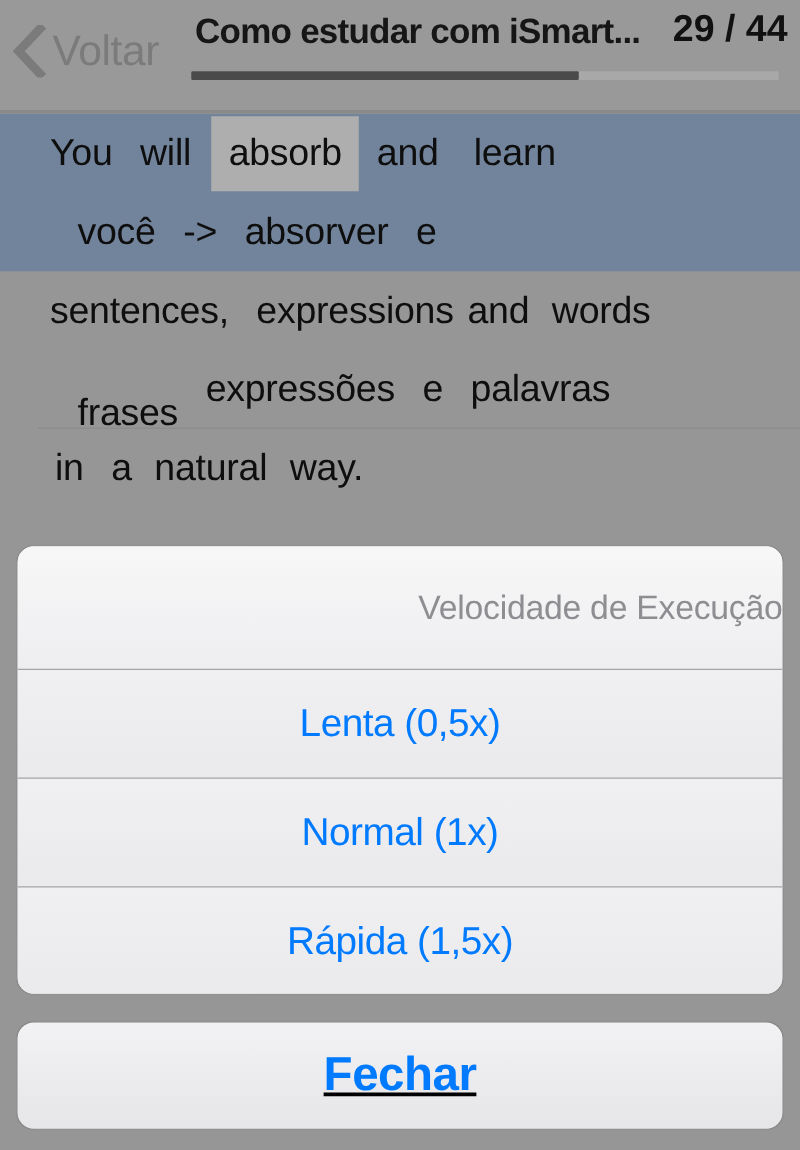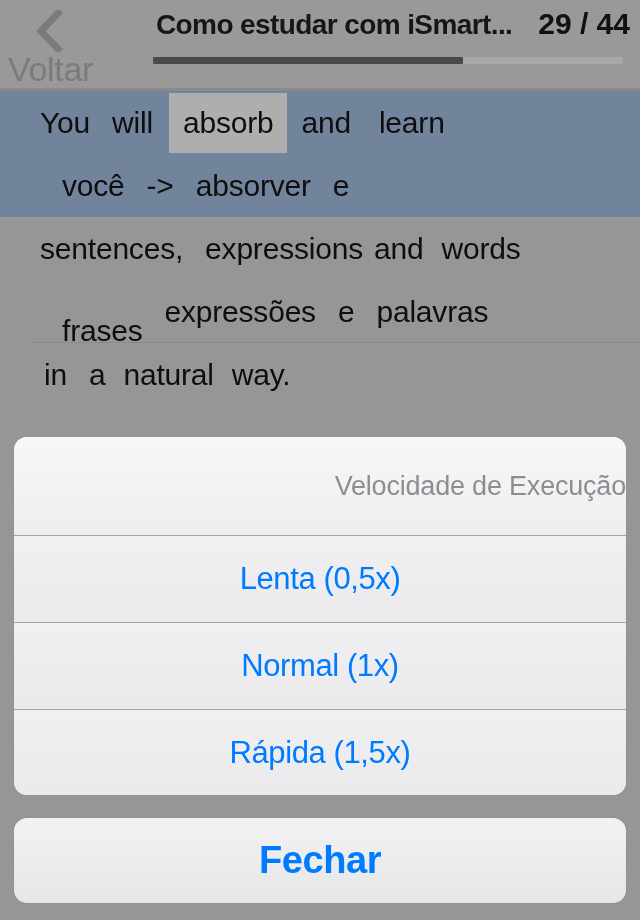--- a/index.html
+++ b/index.html
@@ -25,21 +25,20 @@
   #navbar-hairline {
     position:absolute; left:0; top:88px;
     width:640px; height:3px;
     background:#8a8a8a;
   }
   #back-button {
     position:absolute; left:8px; top:10px;
     height:62px;
     display:flex; align-items:center;
     cursor:pointer;
-    flex-direction:column;
   }
   #back-chevron {
     width:30px; height:42px;
     position:relative;
     margin-right:4px;
   }
   #back-chevron svg { display:block; }
   #back-label {
     font-size:34px;
     color:#7b7b7b;
@@ -177,20 +176,21 @@
   }
   #close-sheet {
     position:absolute;
     left:14px; top:818px;
     width:612px; height:85px;
     border-radius:13px;
     background:linear-gradient(to bottom,#f2f2f4 0%,#e6e6e9 100%);
     display:flex; align-items:center; justify-content:center;
     cursor:pointer;
     box-shadow:0 0 1px rgba(0,0,0,0.25);
+    text-decoration:underline;
   }
   #close-sheet-label {
     font-size:38px;
     color:#007aff;
     font-weight:bold;
     letter-spacing:-0.4px;
   }
 </style>
 </head>
 <body>

